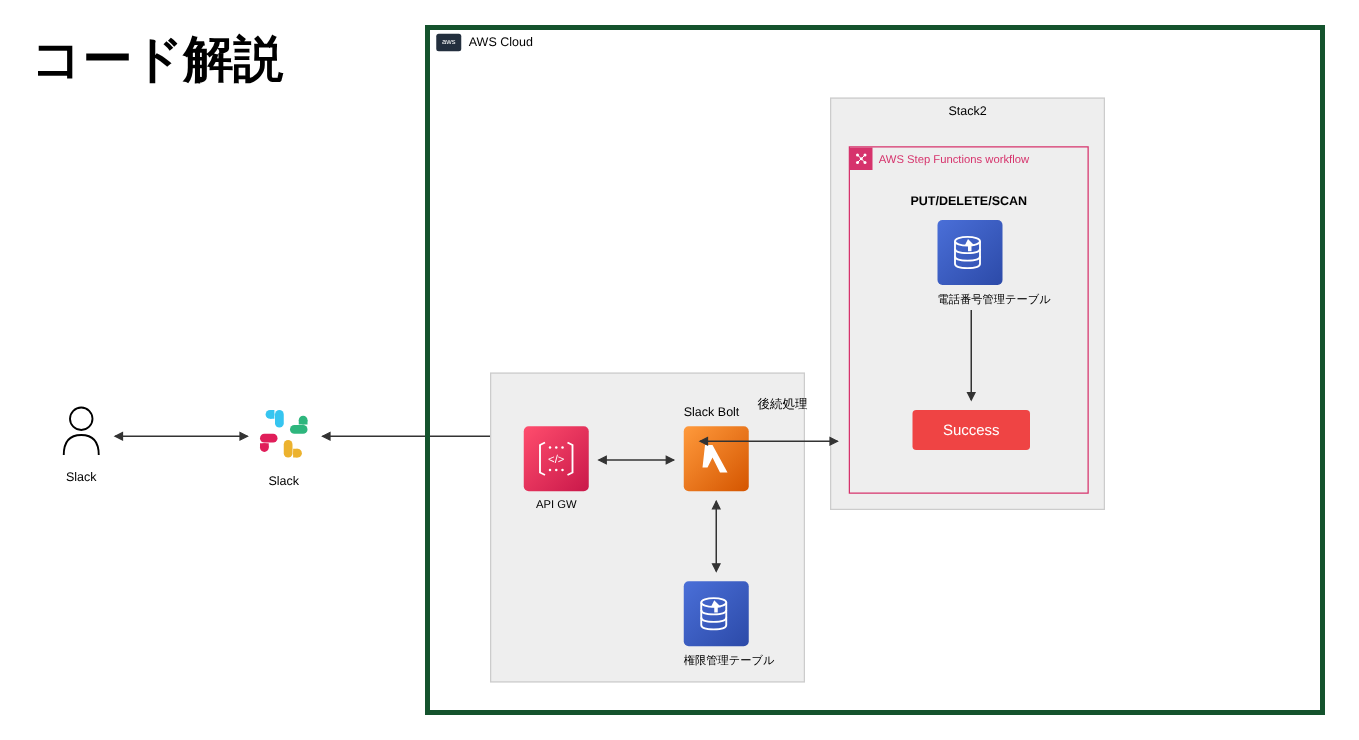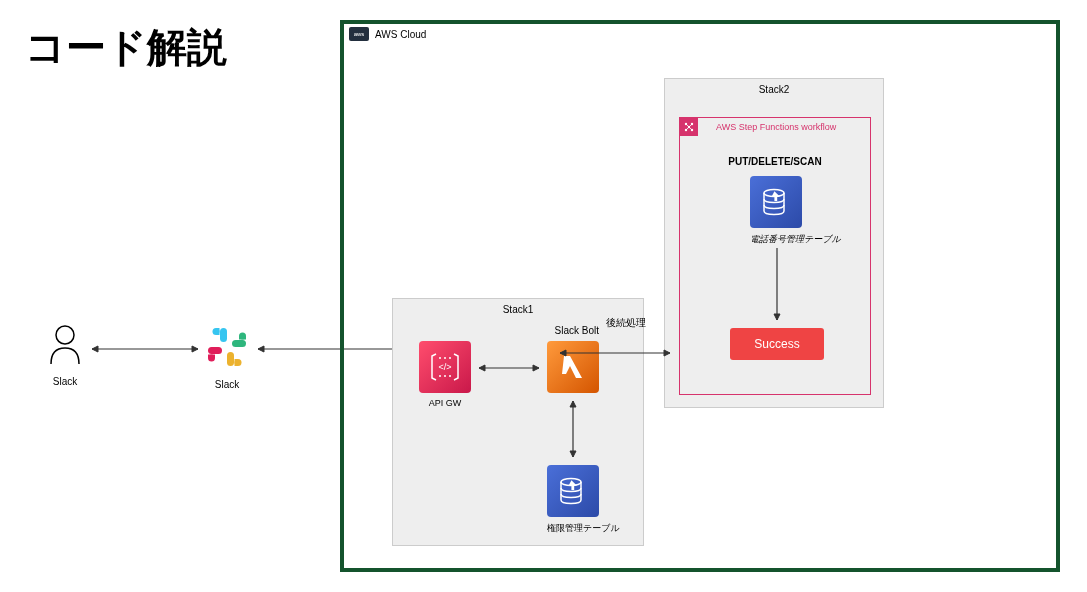--- a/index.html
+++ b/index.html
@@ -11,35 +11,35 @@
 .slack-label { font-size: 10px; margin-top: 6px; }
 .aws-cloud { position: absolute; top: 20px; left: 340px; width: 720px; height: 552px; border: 4px solid #14532d; }
 .aws-header { display: flex; align-items: center; gap: 6px; padding: 3px 5px; }
 .aws-logo { width: 20px; height: 14px; background: #232f3e; color: #fff; font-size: 6px; display: flex; align-items: center; justify-content: center; border-radius: 2px; }
 .aws-text { font-size: 10px; }
 .stack1 { position: absolute; top: 274px; left: 48px; width: 252px; height: 248px; background: #eeeeee; border: 1px solid #ccc; }
 .stack1-label { text-align: center; font-size: 10px; margin-top: 5px; }
 .stack2 { position: absolute; top: 54px; left: 320px; width: 220px; height: 330px; background: #eeeeee; border: 1px solid #ccc; }
 .stack2-label { text-align: center; font-size: 10px; margin-top: 5px; }
 .stepfn { position: absolute; top: 38px; left: 14px; width: 192px; height: 278px; border: 1px solid #d6336c; }
-.stepfn-header { display: flex; align-items: center; gap: 18px; }
+.stepfn-header { display: flex; align-items: center; gap: 5px; }
 .stepfn-icon { width: 18px; height: 18px; background: #d6336c; display: flex; align-items: center; justify-content: center; }
 .stepfn-title { font-size: 9px; color: #d6336c; line-height: 1.2; padding: 2px 0; }
 .api-gw { position: absolute; top: 42px; left: 26px; text-align: center; }
 .api-gw-box { width: 52px; height: 52px; background: linear-gradient(135deg, #ff4d6d, #c9184a); border-radius: 4px; display: flex; align-items: center; justify-content: center; }
 .api-gw-label { font-size: 9px; margin-top: 5px; }
 .lambda { position: absolute; top: 42px; left: 154px; text-align: center; }
-.lambda-title { font-size: 10px; margin-bottom: 3px; position: absolute; top: -16px; width: 100%; text-align: right; }
+.lambda-title { font-size: 10px; margin-bottom: 3px; position: absolute; top: -16px; width: 100%; text-align: left; }
 .lambda-box { width: 52px; height: 52px; background: linear-gradient(135deg, #ff9a3c, #d45500); border-radius: 4px; display: flex; align-items: center; justify-content: center; }
 .dynamo1 { position: absolute; top: 166px; left: 154px; text-align: center; }
 .dynamo-box { width: 52px; height: 52px; background: linear-gradient(135deg, #4a6fd8, #2c4aa8); border-radius: 4px; display: flex; align-items: center; justify-content: center; }
 .dynamo1-label { font-size: 9px; margin-top: 5px; text-align: center; }
 .put-label { position: absolute; top: 38px; left: 0; width: 100%; text-align: center; font-size: 10px; font-weight: bold; }
 .dynamo2 { position: absolute; top: 58px; left: 70px; text-align: center; }
-.dynamo2-label { font-size: 9px; margin-top: 5px; font-style: italic; }
+.dynamo2-label { font-size: 9px; margin-top: 5px; }
 .success { position: absolute; top: 210px; left: 50px; width: 94px; height: 32px; background: #ef4444; color: #fff; display: flex; align-items: center; justify-content: center; font-size: 12px; border-radius: 3px; }
 .arrow { position: absolute; stroke: #333; fill: none; }
 .arrow-line { stroke-width: 1.2; }
 .arrow-head { fill: #333; }
 .post-label { position: absolute; top: 316px; left: 606px; font-size: 10px; }
 </style>
 </head>
 <body>
 
 <div class="title">コード解説</div>
@@ -82,21 +82,20 @@
   <polygon points="156,5 150,2 150,8" class="arrow-head"></polygon>
 </svg>
 
 <div class="aws-cloud">
   <div class="aws-header">
     <div class="aws-logo">aws</div>
     <div class="aws-text">AWS Cloud</div>
   </div>
 
   <div class="stack1">
-    <div class="stack1-label">Stack1</div>
 
     <div class="api-gw">
       <div class="api-gw-box">
         <svg width="34" height="34" viewBox="0 0 34 34">
           <path d="M 8 4 L 4 6 L 4 28 L 8 30" stroke="#fff" stroke-width="1.5" fill="none"></path>
           <path d="M 26 4 L 30 6 L 30 28 L 26 30" stroke="#fff" stroke-width="1.5" fill="none"></path>
           <text x="17" y="20" fill="#fff" font-size="9" text-anchor="middle">&lt;/&gt;</text>
           <circle cx="12" cy="8" r="1" fill="#fff"></circle>
             <circle cx="17" cy="8" r="1" fill="#fff"></circle>
             <circle cx="22" cy="8" r="1" fill="#fff"></circle>

